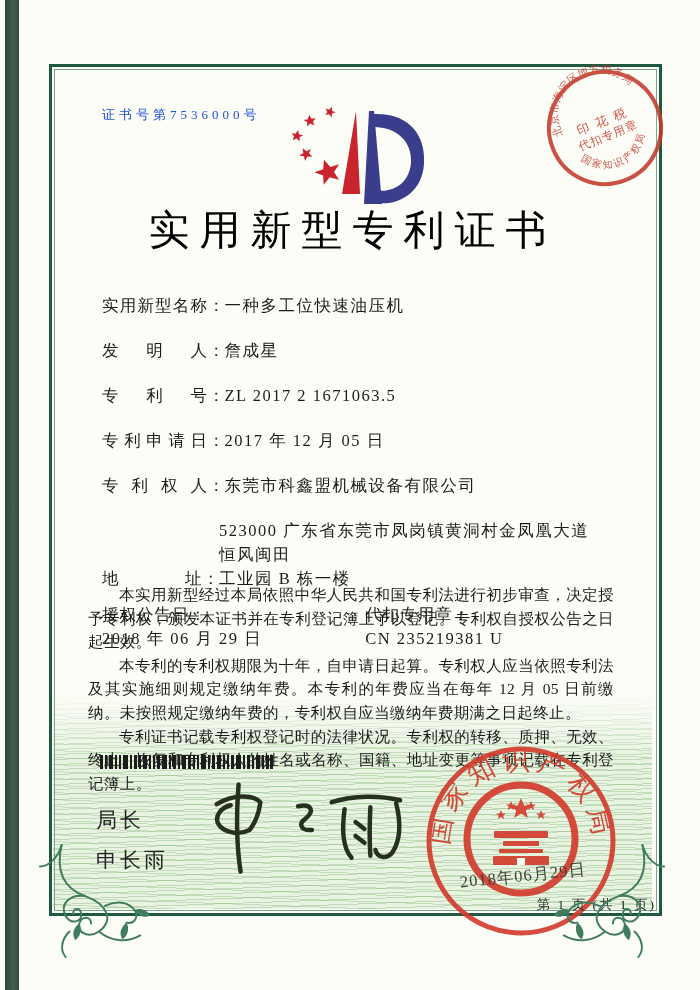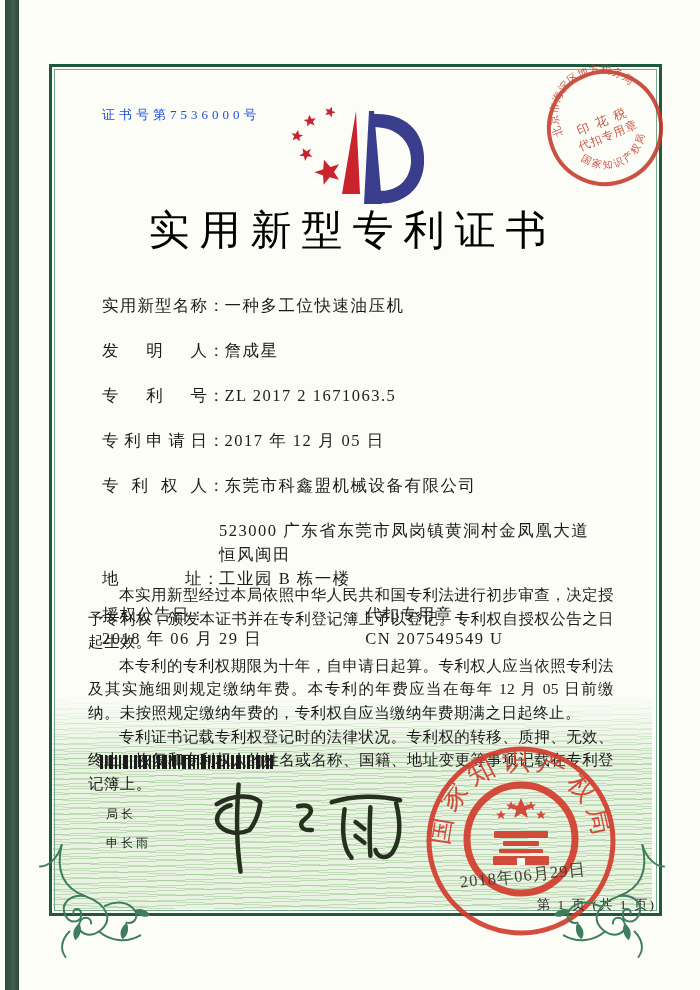--- a/index.html
+++ b/index.html
@@ -29,21 +29,21 @@
   .f-label{display:inline-block;width:106px;text-align:justify;text-align-last:justify;letter-spacing:1px;}
   .f-colon{display:inline-block;}
   .f-value{display:inline-block;letter-spacing:1.5px;white-space:pre-line;max-width:388px;vertical-align:top;}
   .grant-row{display:flex;justify-content:space-between;margin-top:1px;line-height:24px;}
   .grant-row .f-label{width:auto;letter-spacing:1px;font-family:Liberation Serif, serif;}
   
   .bodytext{position:absolute;left:88px;top:583px;width:526px;font-size:15.5px;
             line-height:23.6px;text-align:justify;color:#1b1b1b;}
   .bodytext p{margin:0;text-indent:2em;letter-spacing:.4px;}
   .barcode{position:absolute;left:100px;top:755px;width:173px;height:14px;}
-  .director{position:absolute;left:106px;top:806px;font-size:12px;letter-spacing:3px;color:#222;}
+  .director{position:absolute;left:96px;top:806px;font-size:21px;letter-spacing:3px;color:#222;}
   .director div{margin-bottom:12px;}
   .signature{position:absolute;left:195px;top:778px;width:218px;height:100px;}
   .sipo-seal{position:absolute;left:424px;top:744px;width:194px;height:194px;}
   .tax-seal{position:absolute;left:541px;top:64px;width:128px;height:128px;transform:rotate(-22deg);}
   .seal-date{position:absolute;left:428px;top:865px;width:190px;text-align:center;
              transform:rotate(-6deg);font-size:16.5px;letter-spacing:1px;color:#413f36;z-index:6;}
   .footer{position:absolute;left:49px;top:896px;width:607px;text-align:right;
           font-size:13.5px;letter-spacing:2px;color:#2c2c2c;}
   .flourish{position:absolute;width:118px;height:126px;z-index:5;}
   .fl-left{left:38px;top:836px;transform:scaleX(-1);}
@@ -128,21 +128,21 @@
       <span class="f-value">523000 广东省东莞市凤岗镇黄洞村金凤凰大道恒风闽田
 工业园 B 栋一楼</span>
     </div>
     <div class="grant-row">
       <span>
         <span class="f-label">授权公告日</span><span>：</span>
         <span class="f-value">2018 年 06 月 29 日</span>
       </span>
       <span>
         <span class="f-label">代扣专用章</span><span>：</span>
-        <span class="f-value">CN 207549549 U</span>
+        <span class="f-value">CN 235219381 U</span>
       </span>
     </div>
   </div>
 
   <div class="bodytext">
     <p>本实用新型经过本局依照中华人民共和国专利法进行初步审查，决定授予专利权，颁发本证书并在专利登记簿上予以登记。专利权自授权公告之日起生效。</p>
     <p>本专利的专利权期限为十年，自申请日起算。专利权人应当依照专利法及其实施细则规定缴纳年费。本专利的年费应当在每年 12 月 05 日前缴纳。未按照规定缴纳年费的，专利权自应当缴纳年费期满之日起终止。</p>
     <p>专利证书记载专利权登记时的法律状况。专利权的转移、质押、无效、终止、恢复和专利权人的姓名或名称、国籍、地址变更等事项记载在专利登记簿上。</p>
   </div>
 

